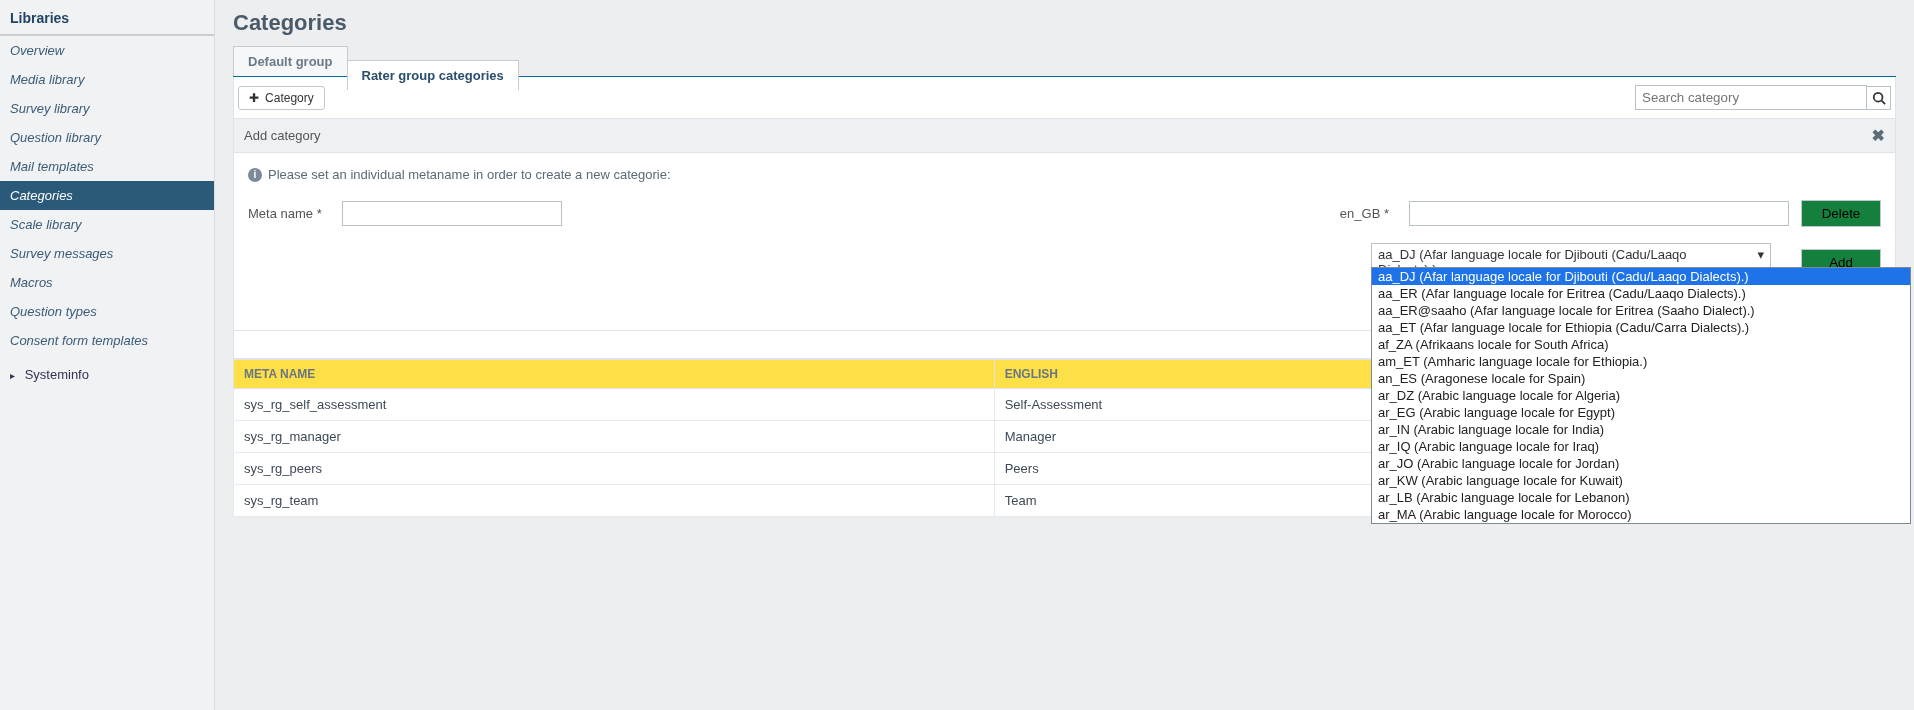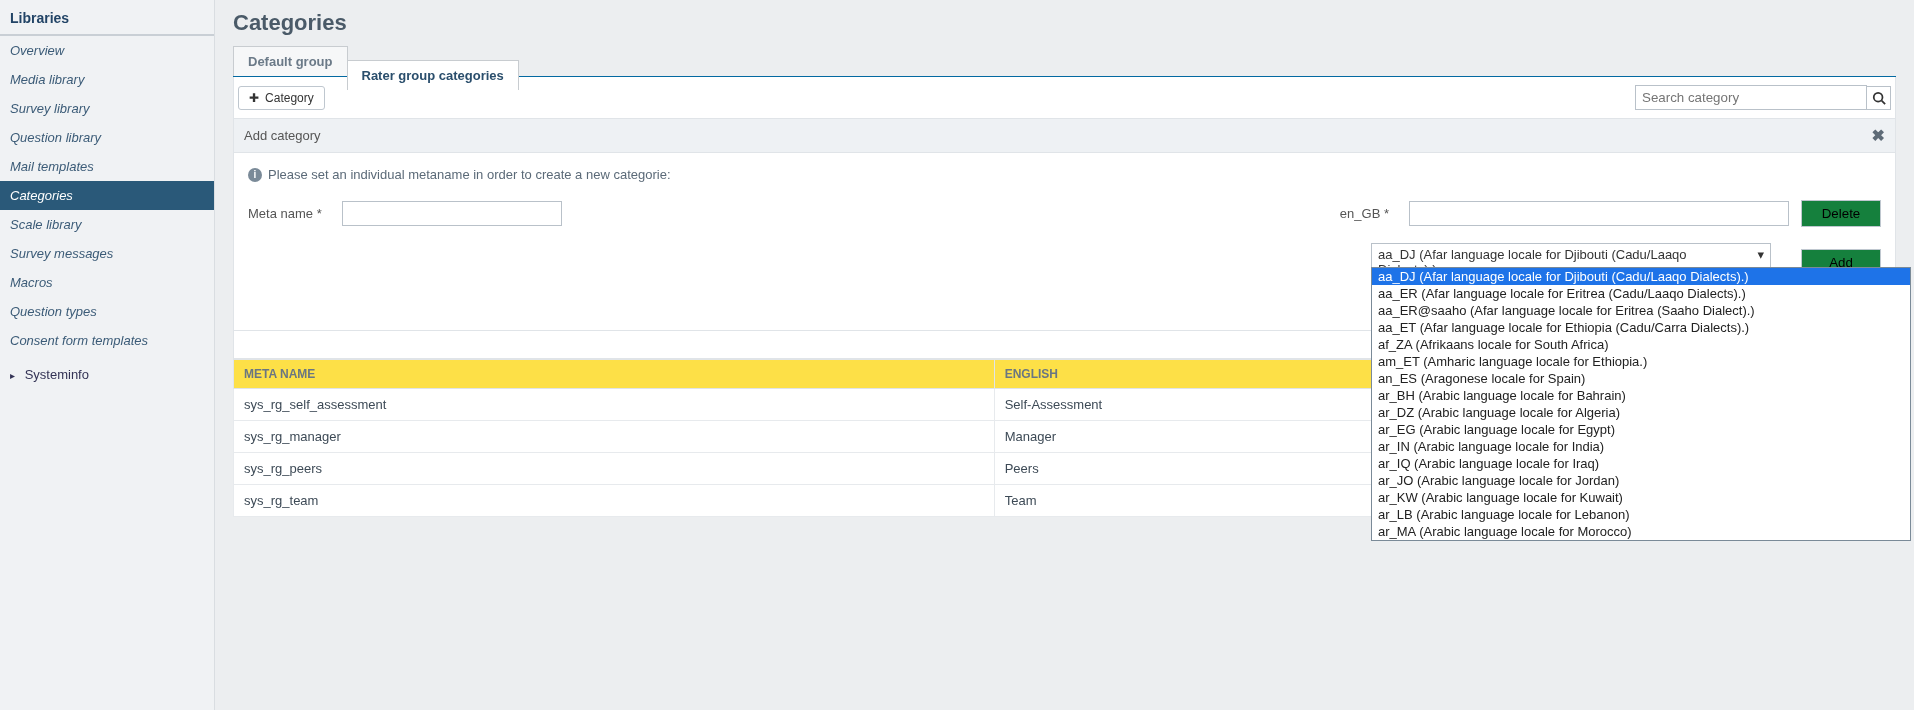--- a/index.html
+++ b/index.html
@@ -127,21 +127,20 @@
         <div class="select-wrap">
           <div class="select-box">aa_DJ (Afar language locale for Djibouti (Cadu/Laaqo Dialects).)</div>
           <div class="dropdown">
               <div class="opt sel">aa_DJ (Afar language locale for Djibouti (Cadu/Laaqo Dialects).)</div>
               <div class="opt">aa_ER (Afar language locale for Eritrea (Cadu/Laaqo Dialects).)</div>
               <div class="opt">aa_ER@saaho (Afar language locale for Eritrea (Saaho Dialect).)</div>
               <div class="opt">aa_ET (Afar language locale for Ethiopia (Cadu/Carra Dialects).)</div>
               <div class="opt">af_ZA (Afrikaans locale for South Africa)</div>
               <div class="opt">am_ET (Amharic language locale for Ethiopia.)</div>
               <div class="opt">an_ES (Aragonese locale for Spain)</div>
-              <div class="opt">ar_BH (Arabic language locale for Bahrain)</div>
               <div class="opt">ar_DZ (Arabic language locale for Algeria)</div>
               <div class="opt">ar_EG (Arabic language locale for Egypt)</div>
               <div class="opt">ar_IN (Arabic language locale for India)</div>
               <div class="opt">ar_IQ (Arabic language locale for Iraq)</div>
               <div class="opt">ar_JO (Arabic language locale for Jordan)</div>
               <div class="opt">ar_KW (Arabic language locale for Kuwait)</div>
               <div class="opt">ar_LB (Arabic language locale for Lebanon)</div>
               <div class="opt">ar_MA (Arabic language locale for Morocco)</div>
             </div>
         </div>

